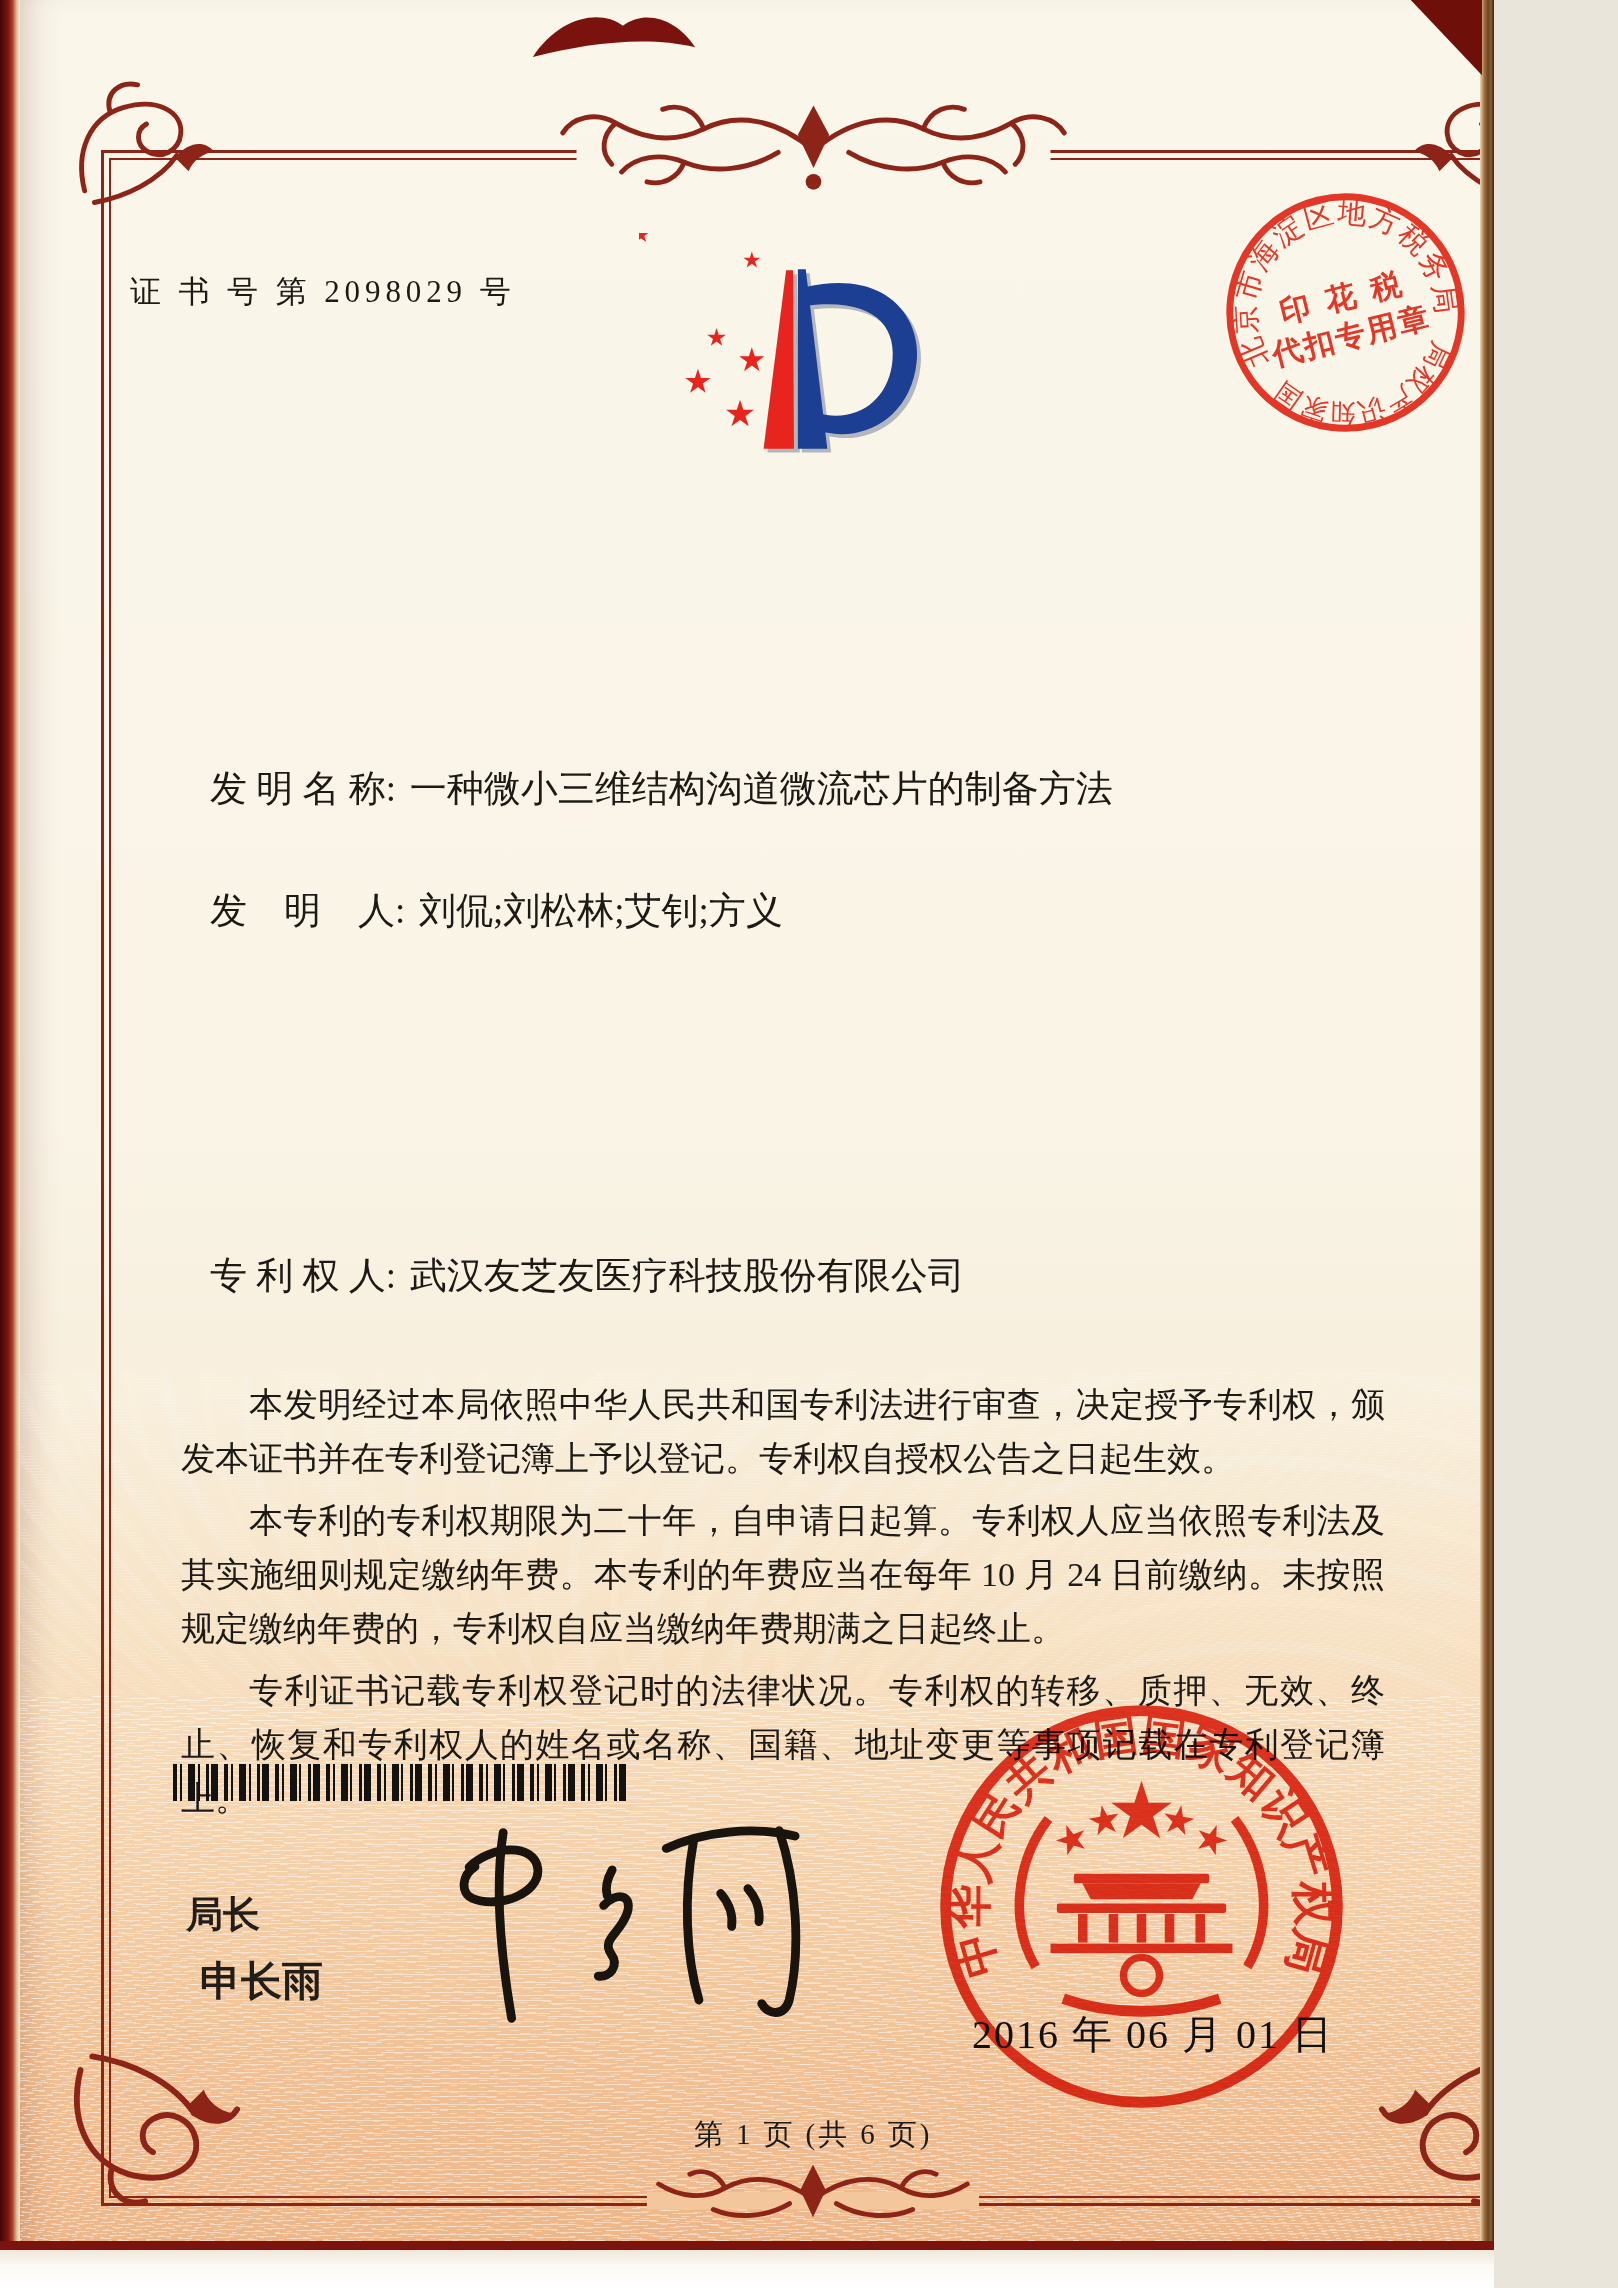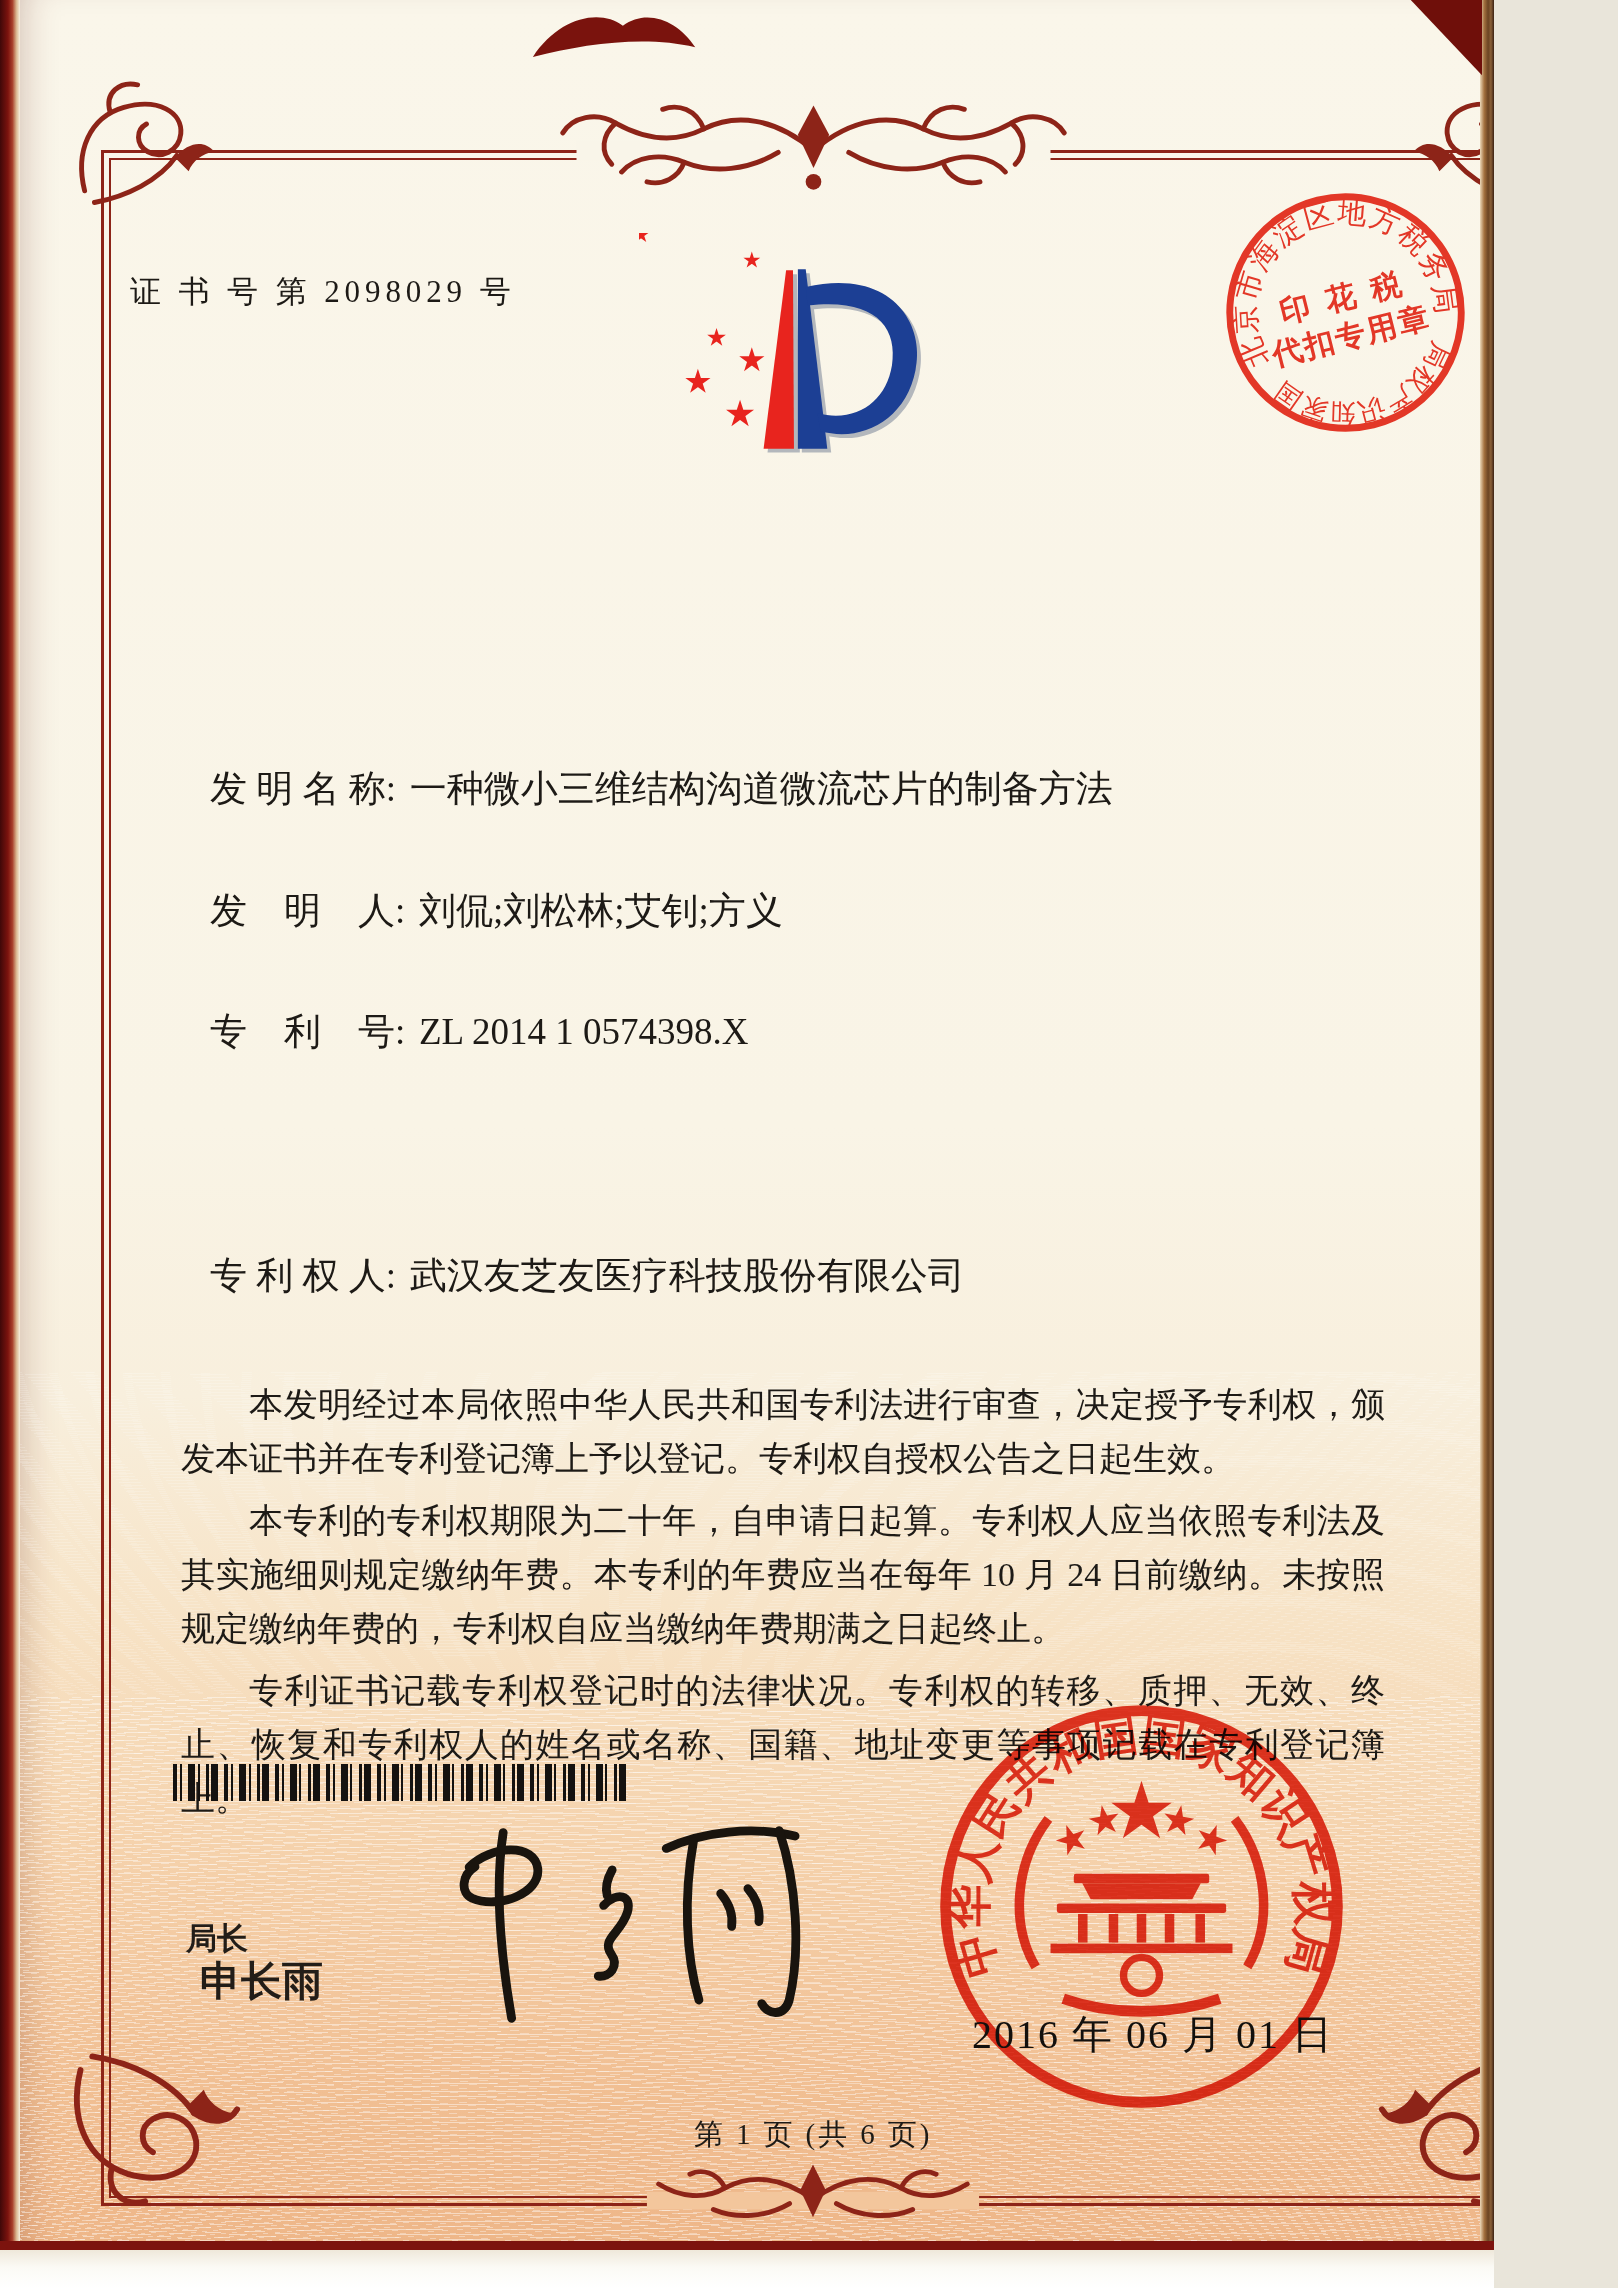--- a/index.html
+++ b/index.html
@@ -45,22 +45,22 @@
   .paras{left:173px;top:1370px;width:1220px;font-size:34px;line-height:54px;text-align:justify;}
   .paras p{margin:8px;text-indent:2em;}
   .barcode{left:173px;top:1764px;width:453px;height:37px;
     background:repeating-linear-gradient(90deg,
       #141210 0 3.9px, rgba(0,0,0,0) 3.9px 6.9px,
       #141210 6.9px 8.8px, rgba(0,0,0,0) 8.8px 14.7px,
       #141210 14.7px 21.6px, rgba(0,0,0,0) 21.6px 24.5px,
       #141210 24.5px 26.5px, rgba(0,0,0,0) 26.5px 33px,
       #141210 33px 36px, rgba(0,0,0,0) 36px 38px,
       #141210 38px 45px, rgba(0,0,0,0) 45px 51px);}
-  .signer-role{left:186px;top:1890px;font-size:31px;font-weight:700;
-    font-family:"Liberation Sans","DejaVu Sans",sans-serif;color:#221d18;margin-top:28px;}
+  .signer-role{left:186px;top:1890px;font-size:37px;font-weight:700;
+    font-family:"Liberation Sans","DejaVu Sans",sans-serif;color:#221d18;}
   .signer-name{left:200px;top:1954px;font-size:41px;font-weight:700;
     font-family:Liberation Mono, monospace;color:#221d18;}
   .seal-date{left:972px;top:2007px;font-size:40px;letter-spacing:2px;color:#12100d;z-index:7;}
   .page-footer{left:19.6px;top:2115px;width:1587px;text-align:center;font-size:29px;letter-spacing:2.9px;}
 
   .z1{z-index:1}.z2{z-index:2}.z3{z-index:3}.z4{z-index:4}.z5{z-index:5}.z6{z-index:6}
   svg text{font-family:"DejaVu Sans","Liberation Sans",sans-serif;}
   .blend{mix-blend-mode:multiply;}
 </style>
 </head>
@@ -194,23 +194,20 @@
       <text x="131" y="166" text-anchor="middle" font-size="31" font-weight="bold" letter-spacing="2" fill="#e8392a">代扣专用章</text>
     </g>
   </svg>
 
 
   <div class="abs field f1 z4">
     <span class="flabel">发　明　人:</span><span class="fvalue">刘侃;刘松林;艾钊;方义</span>
   </div>
   <div class="abs field f0 z4">
     <span class="flabel">发 明 名 称:</span><span class="fvalue">一种微小三维结构沟道微流芯片的制备方法</span>
-  </div>
-  <div class="abs field f2 z4">
-    <span class="flabel">专　利　号:</span><span class="fvalue">ZL 2014 1 0574398.X</span>
   </div>
   <div class="abs field f4 z4">
     <span class="flabel">专 利 权 人:</span><span class="fvalue">武汉友芝友医疗科技股份有限公司</span>
   </div>
 
   <div class="abs paras z4">
     <p>本发明经过本局依照中华人民共和国专利法进行审查，决定授予专利权，颁发本证书并在专利登记簿上予以登记。专利权自授权公告之日起生效。</p>
     <p>本专利的专利权期限为二十年，自申请日起算。专利权人应当依照专利法及其实施细则规定缴纳年费。本专利的年费应当在每年 10 月 24 日前缴纳。未按照规定缴纳年费的，专利权自应当缴纳年费期满之日起终止。</p>
     <p>专利证书记载专利权登记时的法律状况。专利权的转移、质押、无效、终止、恢复和专利权人的姓名或名称、国籍、地址变更等事项记载在专利登记簿上。</p>
   </div>

